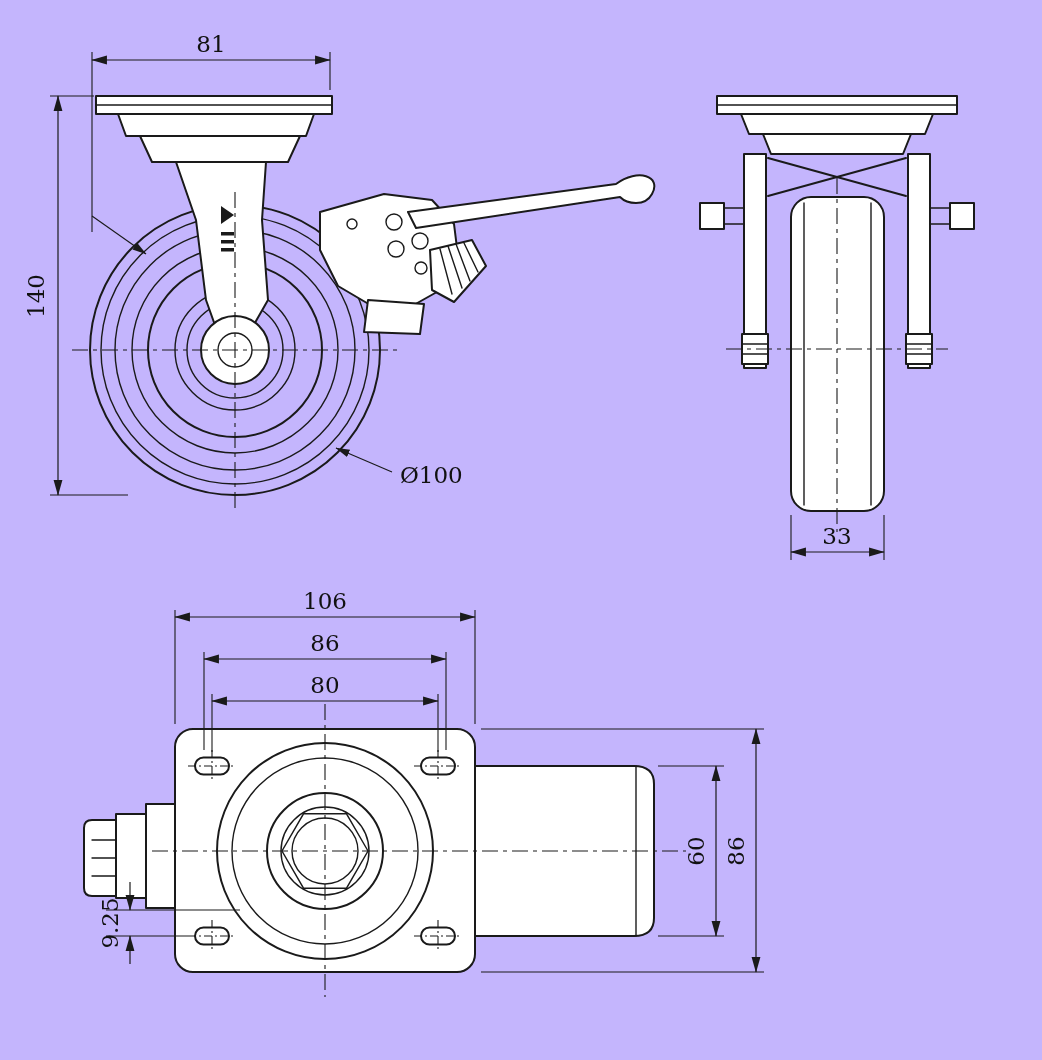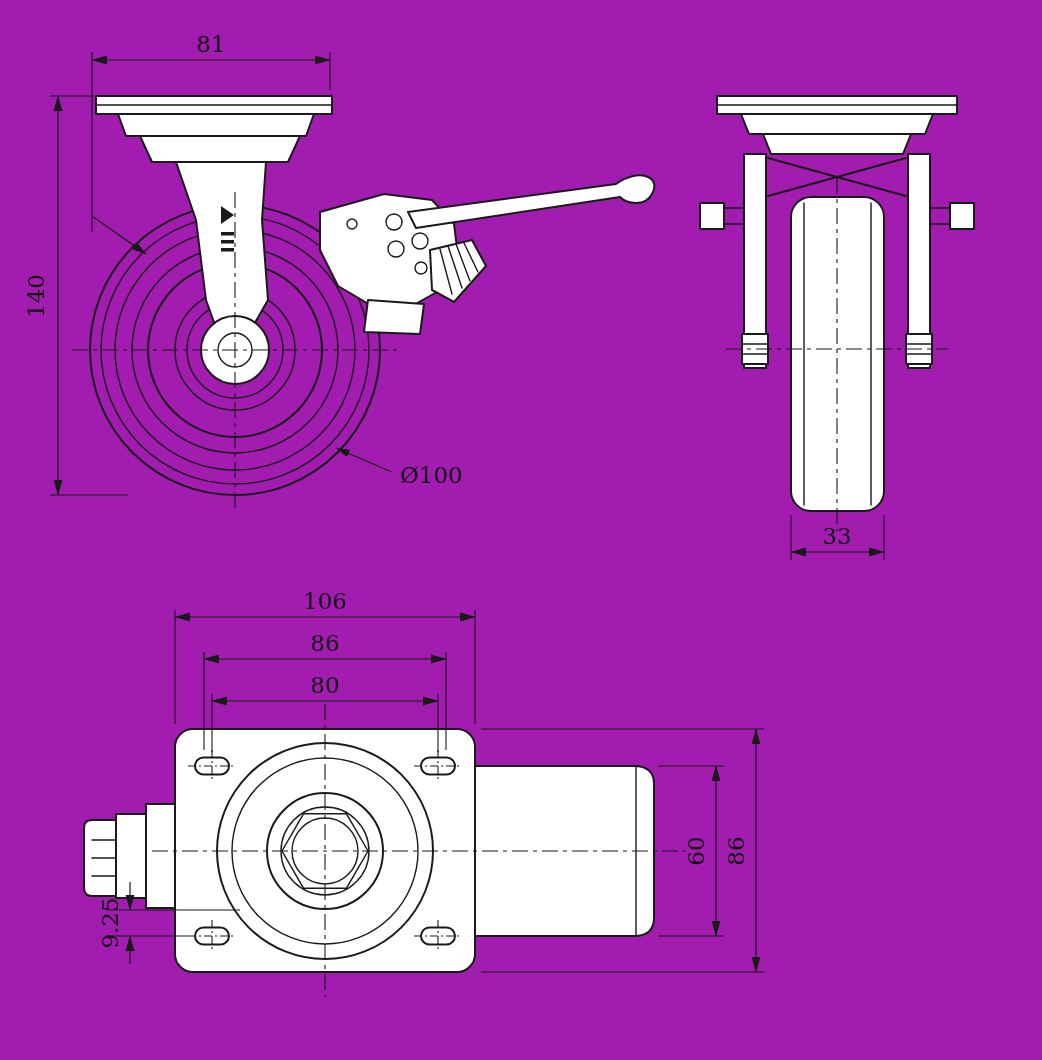--- a/index.html
+++ b/index.html
@@ -1,16 +1,16 @@
 <!DOCTYPE html>
 <html><head>
 <meta charset="utf-8">
 <style>
   html,body{margin:0;padding:0;background:#ffffff;}
-  .stage{width:1042px;height:1060px;background:#a21caf;position:relative;font-family:"DejaVu Serif",serif;overflow:hidden;}
+  .stage{width:1042px;height:1060px;background:#c4b5fd;position:relative;font-family:"DejaVu Serif",serif;overflow:hidden;}
   svg{display:block;}
   .obj{stroke:#1a1a1a;stroke-width:2;fill:none;stroke-linejoin:round;stroke-linecap:round;}
   .objw{stroke:#1a1a1a;stroke-width:2;fill:#ffffff;stroke-linejoin:round;}
   .thin{stroke:#1a1a1a;stroke-width:1.4;fill:none;stroke-linecap:round;}
   .cl{stroke:#1a1a1a;stroke-width:1.1;fill:none;stroke-dasharray:16 5 4 5;}
   .cls{stroke:#1a1a1a;stroke-width:1.1;fill:none;stroke-dasharray:8 3 2 3;}
   .dim{stroke:#1a1a1a;stroke-width:1.2;fill:none;}
   .ext{stroke:#1a1a1a;stroke-width:1.1;fill:none;}
   .dimtext{font:23px "DejaVu Serif",serif;fill:#111111;}
   .dark{fill:#1a1a1a;stroke:none;}

